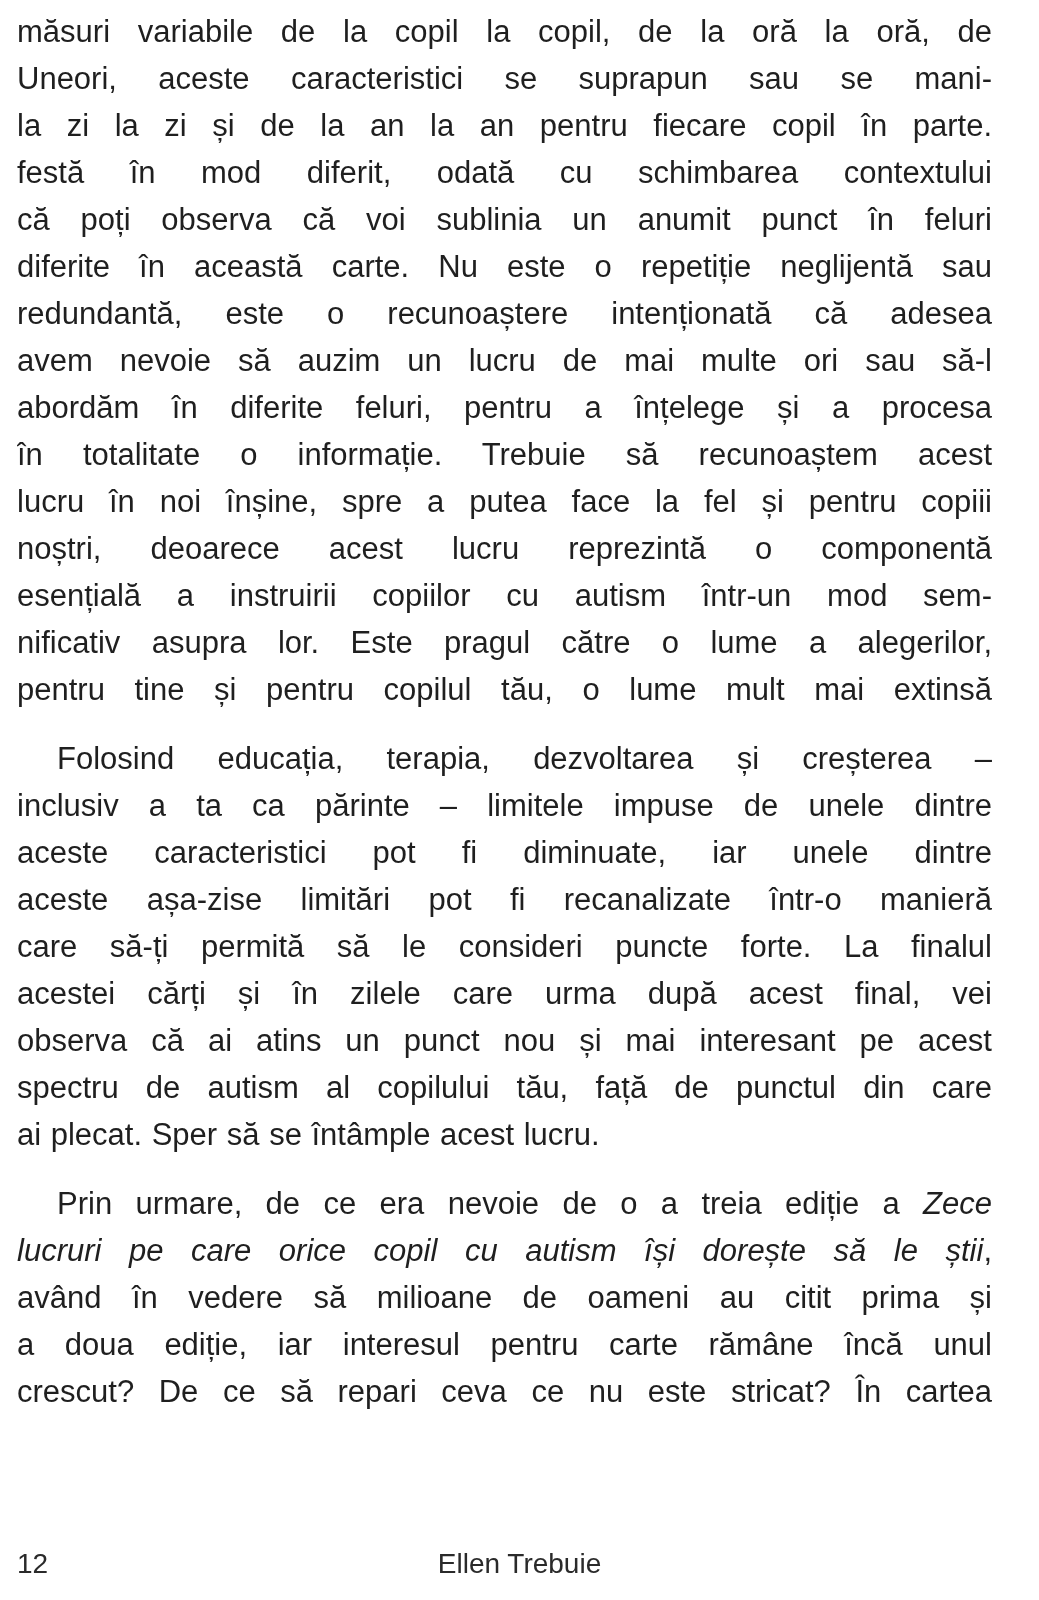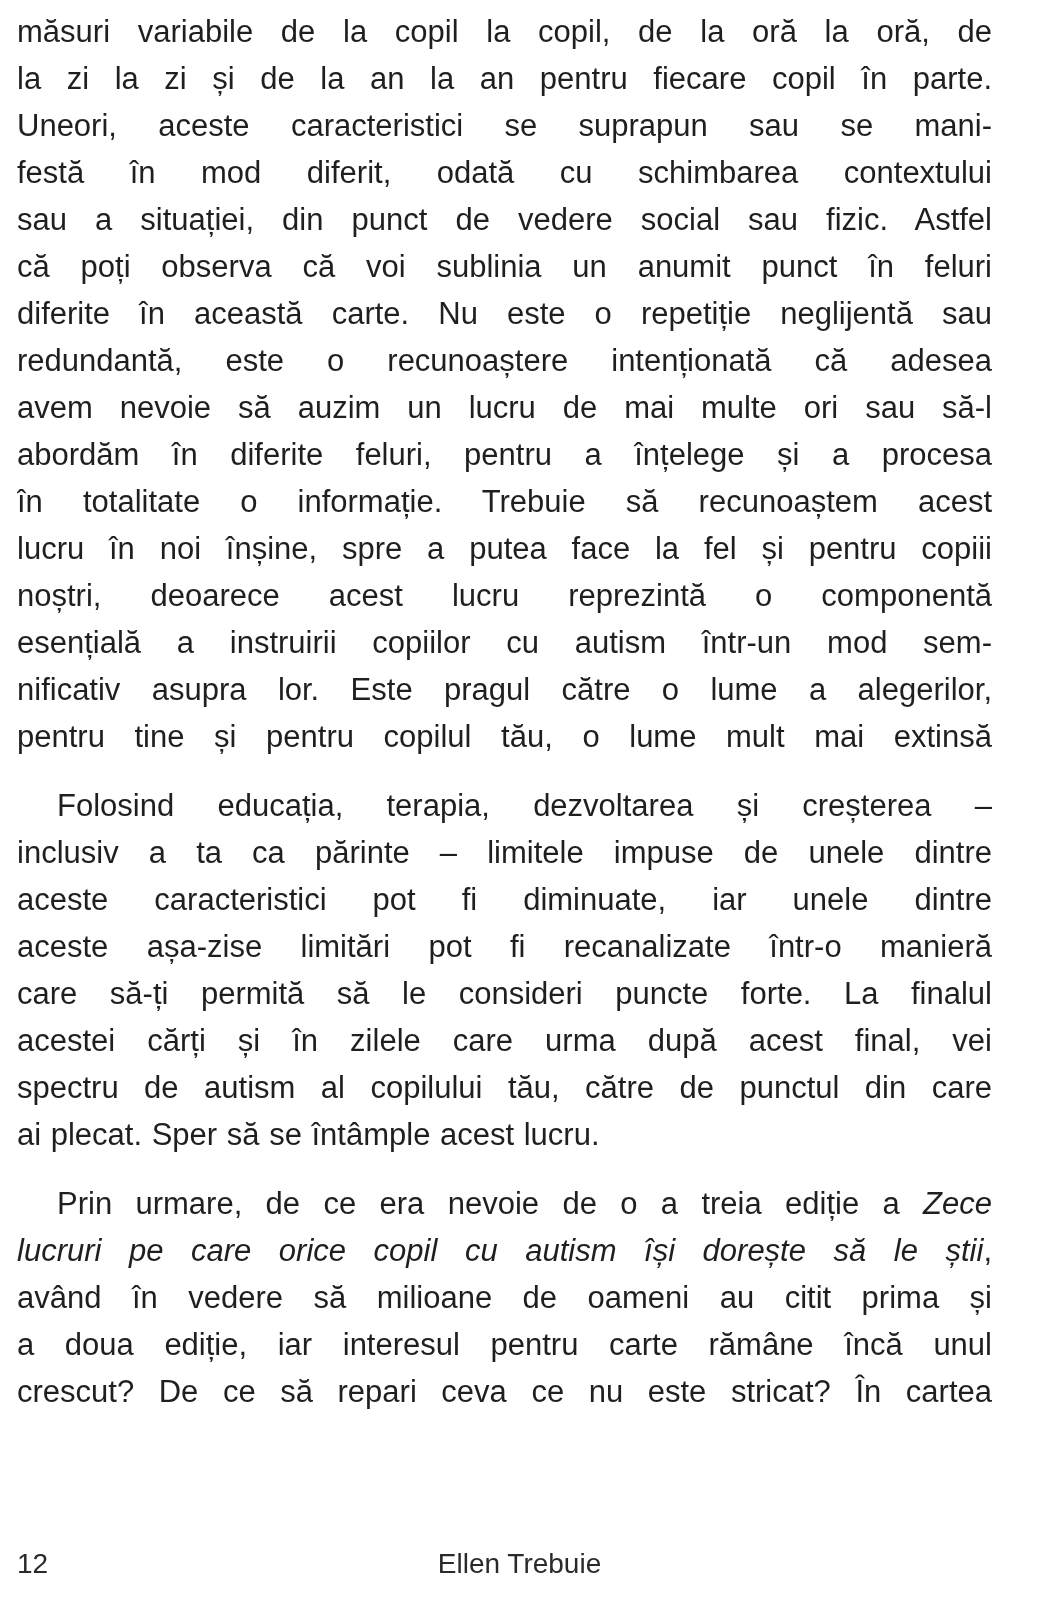--- a/index.html
+++ b/index.html
@@ -76,44 +76,44 @@
     font-weight: 300;
     color: #2a2a2a;
   }
 </style>
 </head>
 <body>
 
 <div id="text-block">
     <div class="para">
       <div class="line"><span>măsuri variabile de la copil la copil, de la oră la oră, de</span></div>
+      <div class="line"><span>Uneori, aceste caracteristici se suprapun sau se mani-</span></div>
       <div class="line"><span>la zi la zi și de la an la an pentru fiecare copil în parte.</span></div>
-      <div class="line"><span>Uneori, aceste caracteristici se suprapun sau se mani-</span></div>
       <div class="line"><span>festă în mod diferit, odată cu schimbarea contextului</span></div>
-      <div class="line"><span>sau a situației, din punct de vedere social sau fizic. Astfel</span></div>
       <div class="line"><span>că poți observa că voi sublinia un anumit punct în feluri</span></div>
       <div class="line"><span>diferite în această carte. Nu este o repetiție neglijentă sau</span></div>
       <div class="line"><span>redundantă, este o recunoaștere intenționată că adesea</span></div>
       <div class="line"><span>avem nevoie să auzim un lucru de mai multe ori sau să-l</span></div>
       <div class="line"><span>abordăm în diferite feluri, pentru a înțelege și a procesa</span></div>
       <div class="line"><span>în totalitate o informație. Trebuie să recunoaștem acest</span></div>
       <div class="line"><span>lucru în noi înșine, spre a putea face la fel și pentru copiii</span></div>
       <div class="line"><span>noștri, deoarece acest lucru reprezintă o componentă</span></div>
       <div class="line"><span>esențială a instruirii copiilor cu autism într-un mod sem-</span></div>
       <div class="line"><span>nificativ asupra lor. Este pragul către o lume a alegerilor,</span></div>
       <div class="line"><span>pentru tine și pentru copilul tău, o lume mult mai extinsă</span></div>
     </div>
     <div class="para">
       <div class="line indent"><span>Folosind educația, terapia, dezvoltarea și creșterea –</span></div>
       <div class="line"><span>inclusiv a ta ca părinte – limitele impuse de unele dintre</span></div>
       <div class="line"><span>aceste caracteristici pot fi diminuate, iar unele dintre</span></div>
       <div class="line"><span>aceste așa-zise limitări pot fi recanalizate într-o manieră</span></div>
       <div class="line"><span>care să-ți permită să le consideri puncte forte. La finalul</span></div>
       <div class="line"><span>acestei cărți și în zilele care urma după acest final, vei</span></div>
-      <div class="line"><span>spectru de autism al copilului tău, către de punctul din care</span></div>
+      <div class="line"><span>observa că ai atins un punct nou și mai interesant pe acest</span></div>
+      <div class="line"><span>spectru de autism al copilului tău, față de punctul din care</span></div>
       <div class="line last"><span>ai plecat. Sper să se întâmple acest lucru.</span></div>
     </div>
     <div class="para">
       <div class="line indent"><span>Prin urmare, de ce era nevoie de o a treia ediție a </span><span class="it">Zece</span></div>
       <div class="line"><span class="it">lucruri pe care orice copil cu autism își dorește să le știi</span><span>,</span></div>
       <div class="line"><span>având în vedere să milioane de oameni au citit prima și</span></div>
       <div class="line"><span>a doua ediție, iar interesul pentru carte rămâne încă unul</span></div>
       <div class="line"><span>crescut? De ce să repari ceva ce nu este stricat? În cartea</span></div>
     </div>
   </div>

